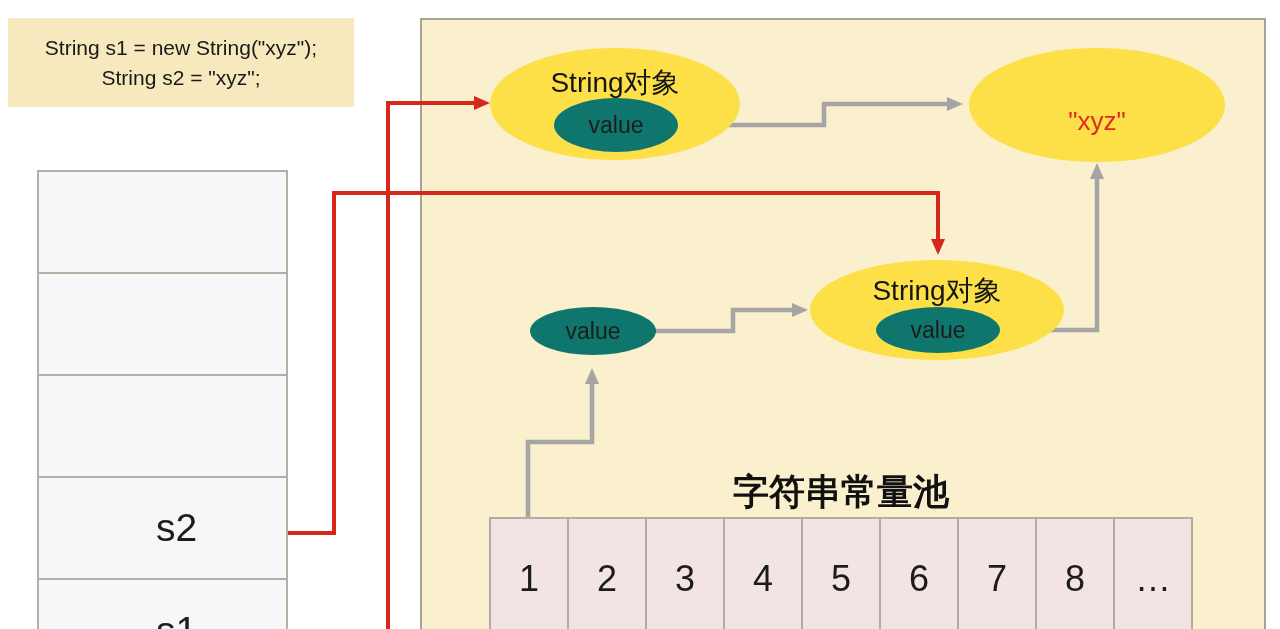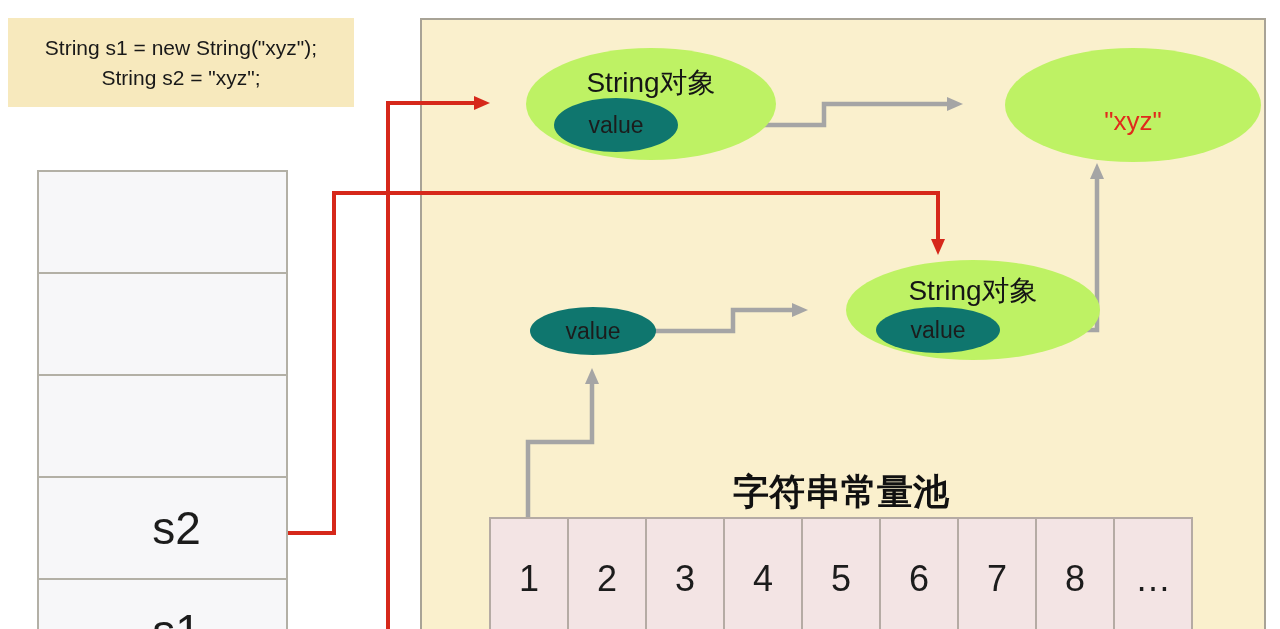--- a/index.html
+++ b/index.html
@@ -26,41 +26,40 @@
   .stack {
     position: absolute; left: 37px; top: 170px; width: 251px; height: 560px;
     border: 2px solid #b3b0a6;
     background: #f7f7f9;
     box-sizing: border-box;
   }
   .stack-cell {
     height: 102px;
     border-bottom: 2px solid #b3b0a6;
     display: flex; align-items: center; justify-content: center;
-    font-size: 46px; color: #1c1c1c;
+    font-size: 39px; color: #1c1c1c;
     box-sizing: border-box;
     padding-left: 28px;
   }
   .stack-cell:last-child { border-bottom: none; }
 
   
   .heap {
     position: absolute; left: 420px; top: 18px; width: 846px; height: 622px;
     background: #faf0cd;
     border: 2px solid #a8a396;
     box-sizing: border-box;
   }
 
   
   .node {
     position: absolute;
-    background: #bef264;
+    background: #fde047;
     border-radius: 50%;
     text-align: center;
-    margin-left: 36px;
   }
   .node-label {
     font-size: 28px; color: #151515;
     position: absolute; left: 0; right: 0; top: 16px;
   }
   .field {
     position: absolute;
     background: #0f766e;
     border-radius: 50%;
     display: flex; align-items: center; justify-content: center;

